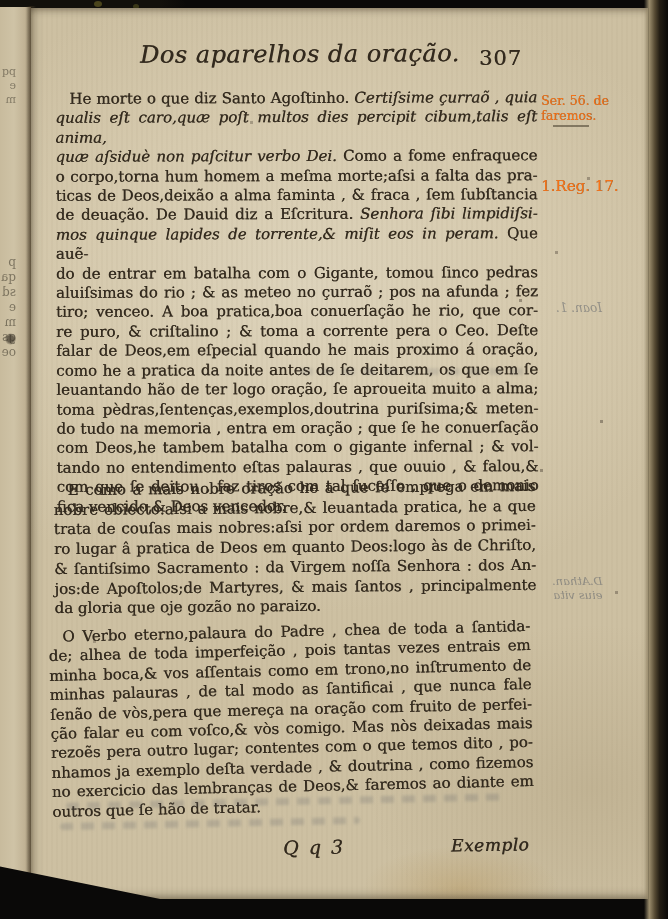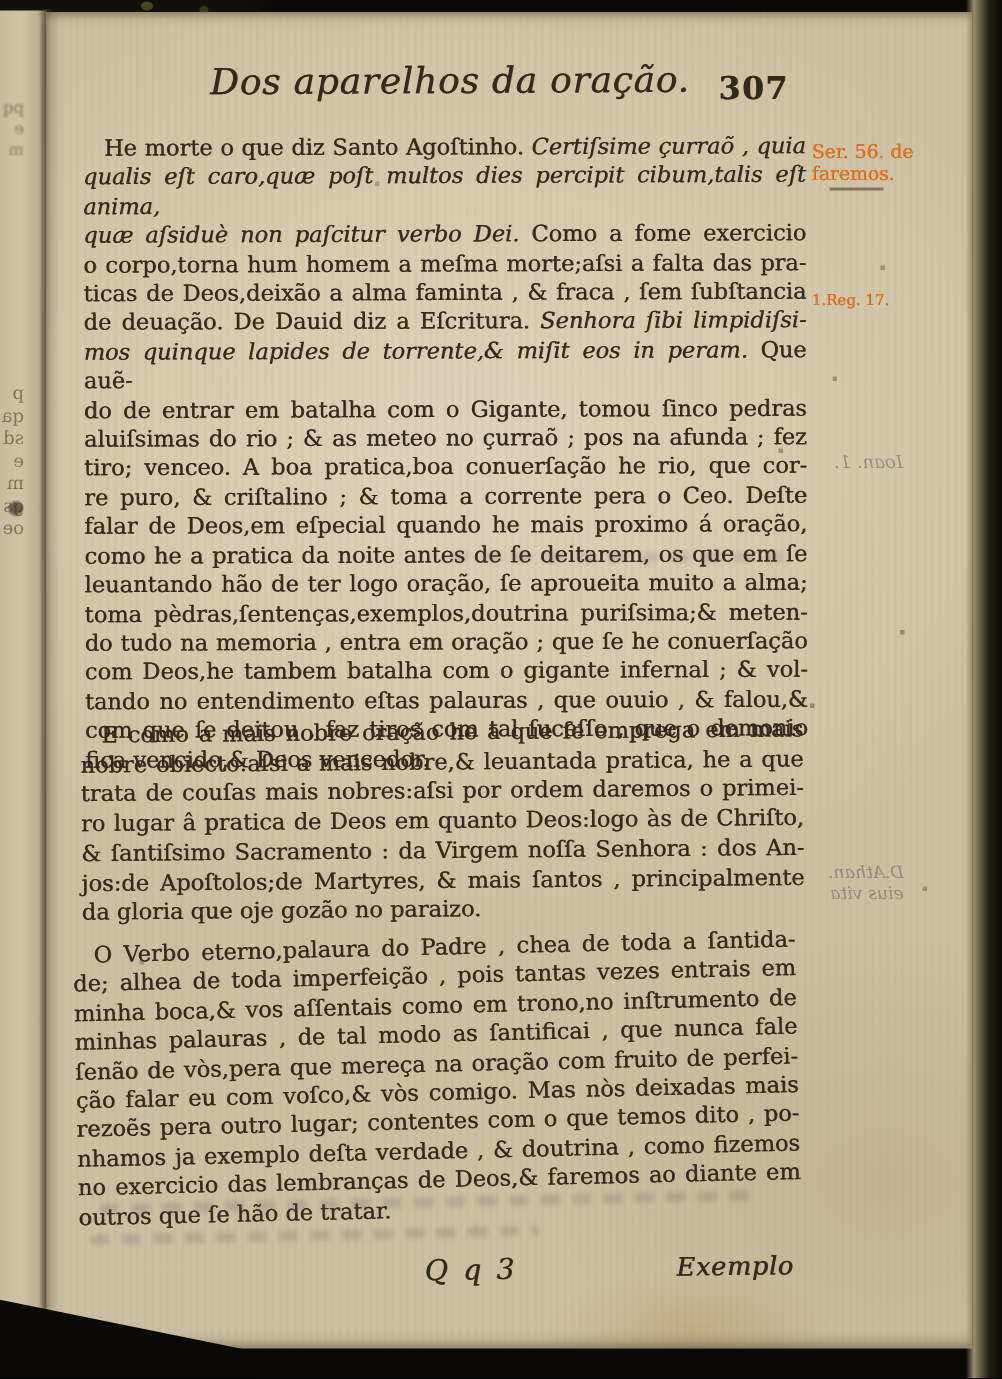--- a/index.html
+++ b/index.html
@@ -55,29 +55,28 @@
   .text-layer{position:absolute;inset:0;color:#32291d;border-radius:14px;}
   .running-head{
     position:absolute;left:140px;top:40px;width:330px;
     font-style:italic;font-size:24px;letter-spacing:.5px;white-space:nowrap;
     text-shadow:.4px 0 0 rgba(50,41,29,.85);
     transform:rotate(-.3deg);
   }
   .folio{
     position:absolute;left:479px;top:46px;font-size:21px;letter-spacing:1px;
     text-shadow:.4px 0 0 rgba(50,41,29,.85);
-    font-weight:bold;
   }
   .margin-note{
     position:absolute;left:541px;width:78px;
     font-size:12.5px;line-height:14.5px;color:#f97316;
     text-shadow:.3px 0 0 rgba(68,58,41,.7);
   }
   .mn-1{top:94px;}
-  .mn-2{top:179px;font-size:10px;margin-top:15px;}
+  .mn-2{top:179px;font-size:15px;}
   .mn-underline{width:36px;height:1.5px;background:#443a29;opacity:.55;margin:2px 0 0 12px;}
   .para{
     position:absolute;left:56px;width:482px;
     font-size:15px;line-height:19.4px;
     text-shadow:.35px 0 0 rgba(50,41,29,.8);
   }
   .p1{top:89px;transform:rotate(-.2deg);}
   .p2{top:479px;line-height:19.7px;transform:rotate(-.5deg);left:54px;}
   .p3{top:617px;transform:rotate(-1.3deg);left:48px;transform-origin:100% 0;}
   .bl{height:1em;text-align:justify;text-align-last:justify;box-sizing:border-box;height:auto;}
@@ -159,21 +158,21 @@
       <div>faremos.</div>
       <div class="mn-underline"></div>
     </div>
     <div class="margin-note mn-2">
       <div>1.Reg. 17.</div>
     </div>
 
     <div class="para p1">
         <div class="bl first"><span>He morte o que diz Santo Agoſtinho. </span><span class="it">Certiſsime çurraõ , quia</span></div>
         <div class="bl"><span class="it">qualis eſt caro,quæ poſt multos dies percipit cibum,talis eſt anima,</span></div>
-        <div class="bl"><span class="it">quæ aſsiduè non paſcitur verbo Dei. </span><span>Como a fome exercicio</span></div>
+        <div class="bl"><span class="it">quæ aſsiduè non paſcitur verbo Dei. </span><span>Como a fome enfraquece</span></div>
         <div class="bl"><span>o corpo,torna hum homem a meſma morte;aſsi a falta das pra-</span></div>
         <div class="bl"><span>ticas de Deos,deixão a alma faminta , &amp; fraca , ſem ſubſtancia</span></div>
         <div class="bl"><span>de deuação.  De Dauid diz a Eſcritura. </span><span class="it">Senhora ſibi limpidiſsi-</span></div>
         <div class="bl"><span class="it">mos quinque lapides de torrente,&amp; miſit eos in peram. </span><span>Que auẽ-</span></div>
         <div class="bl"><span>do de entrar em batalha com o Gigante, tomou ſinco pedras</span></div>
         <div class="bl"><span>aluiſsimas do rio ; &amp; as meteo no çurraõ ; pos na afunda ; fez</span></div>
         <div class="bl"><span>tiro; venceo.  A boa pratica,boa conuerſação he rio, que cor-</span></div>
         <div class="bl"><span>re puro, &amp; criſtalino ; &amp; toma a corrente pera o Ceo. Deſte</span></div>
         <div class="bl"><span>falar de Deos,em eſpecial quando he mais proximo á oração,</span></div>
         <div class="bl"><span>como he a pratica da noite antes de ſe deitarem, os que em ſe</span></div>

